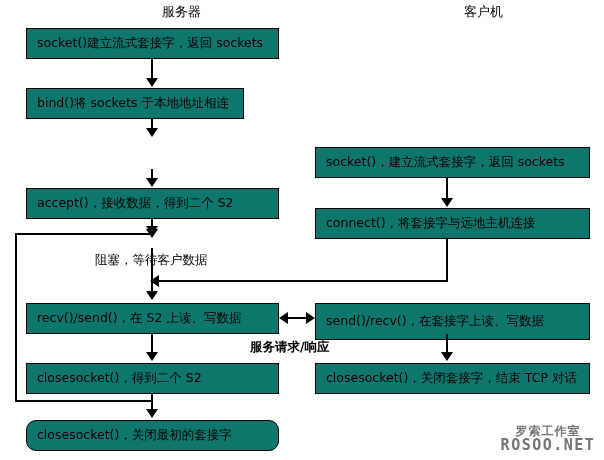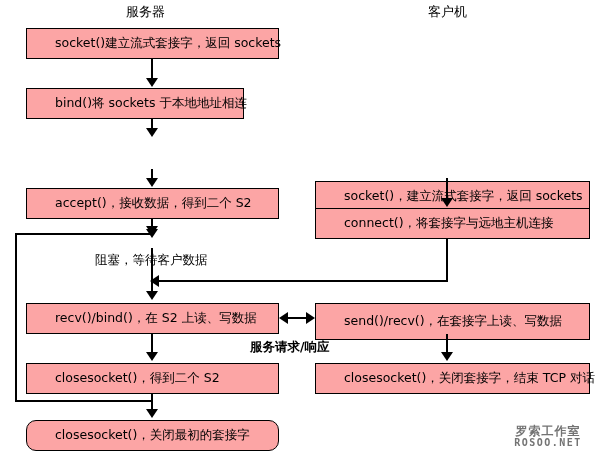--- a/index.html
+++ b/index.html
@@ -14,29 +14,30 @@
     background: #ffffff;
     font-family: "Liberation Serif", "DejaVu Serif", serif;
     overflow: hidden;
   }
   .col-title {
     position: absolute;
     font-size: 13px;
     color: #000000;
     white-space: nowrap;
     font-family: "DejaVu Sans", "Liberation Sans", sans-serif;
+    margin-left: 36px;
   }
   .node {
     position: absolute;
     box-sizing: border-box;
     border: 1px solid #000000;
-    background: #fca5a5;
+    background: #0f766e;
     display: flex;
     align-items: center;
-    padding-left: 28px;
+    padding-left: 10px;
     font-size: 12.5px;
     color: #000000;
     white-space: nowrap;
     letter-spacing: 0px;
     font-family: "DejaVu Sans", "Liberation Sans", sans-serif;
   }
   .edge-label {
     position: absolute;
     font-size: 12.5px;
     color: #000000;
@@ -84,21 +85,21 @@
     line-height: 1.05;
   }
   .watermark .wm-cn {
     font-size: 12px;
     font-weight: bold;
     letter-spacing: 1px;
     font-family: "DejaVu Sans", "Liberation Sans", sans-serif;
     display: block;
   }
   .watermark .wm-en {
-    font-size: 10px;
+    font-size: 15px;
     font-weight: bold;
     letter-spacing: 1.5px;
     font-family: "DejaVu Sans Mono", "Liberation Mono", monospace;
     display: block;
     text-align: center;
   }
 </style>
 </head>
 <body>
 
@@ -107,27 +108,27 @@
   <div class="col-title" style="left:126px; top:3px;">服务器</div>
   <div class="col-title" style="left:428px; top:3px;">客户机</div>
 
   <div class="node" style="left:26px; top:28px; width:253px; height:31px;">socket()建立流式套接字，返回 sockets</div>
 
   <div class="node" style="left:26px; top:88px; width:218px; height:31px;">bind()将 sockets 于本地地址相连</div>
 
 
   <div class="node" style="left:26px; top:188px; width:253px; height:31px;">accept()，接收数据，得到二个 S2</div>
 
-  <div class="node" style="left:26px; top:303px; width:253px; height:31px;">recv()/bind()，在 S2 上读、写数据</div>
+  <div class="node" style="left:26px; top:303px; width:253px; height:31px;">recv()/send()，在 S2 上读、写数据</div>
 
   <div class="node" style="left:26px; top:363px; width:253px; height:31px;">closesocket()，得到二个 S2</div>
 
   <div class="node" style="left:26px; top:420px; width:253px; height:31px;border-radius:10px;">closesocket()，关闭最初的套接字</div>
 
-  <div class="node" style="left:315px; top:147px; width:275px; height:31px;margin-top:34px;">socket()，建立流式套接字，返回 sockets</div>
+  <div class="node" style="left:315px; top:147px; width:275px; height:31px;">socket()，建立流式套接字，返回 sockets</div>
 
   <div class="node" style="left:315px; top:208px; width:275px; height:31px;">connect()，将套接字与远地主机连接</div>
 
   <div class="node" style="left:315px; top:303px; width:275px; height:37px;">send()/recv()，在套接字上读、写数据</div>
 
   <div class="node" style="left:315px; top:363px; width:275px; height:31px;">closesocket()，关闭套接字，结束 TCP 对话</div>
 
   <div class="vline" style="left:151px; top:59px; height:21px;"></div>
   <div class="arrow-down" style="left:146px; top:78px;"></div>
 

